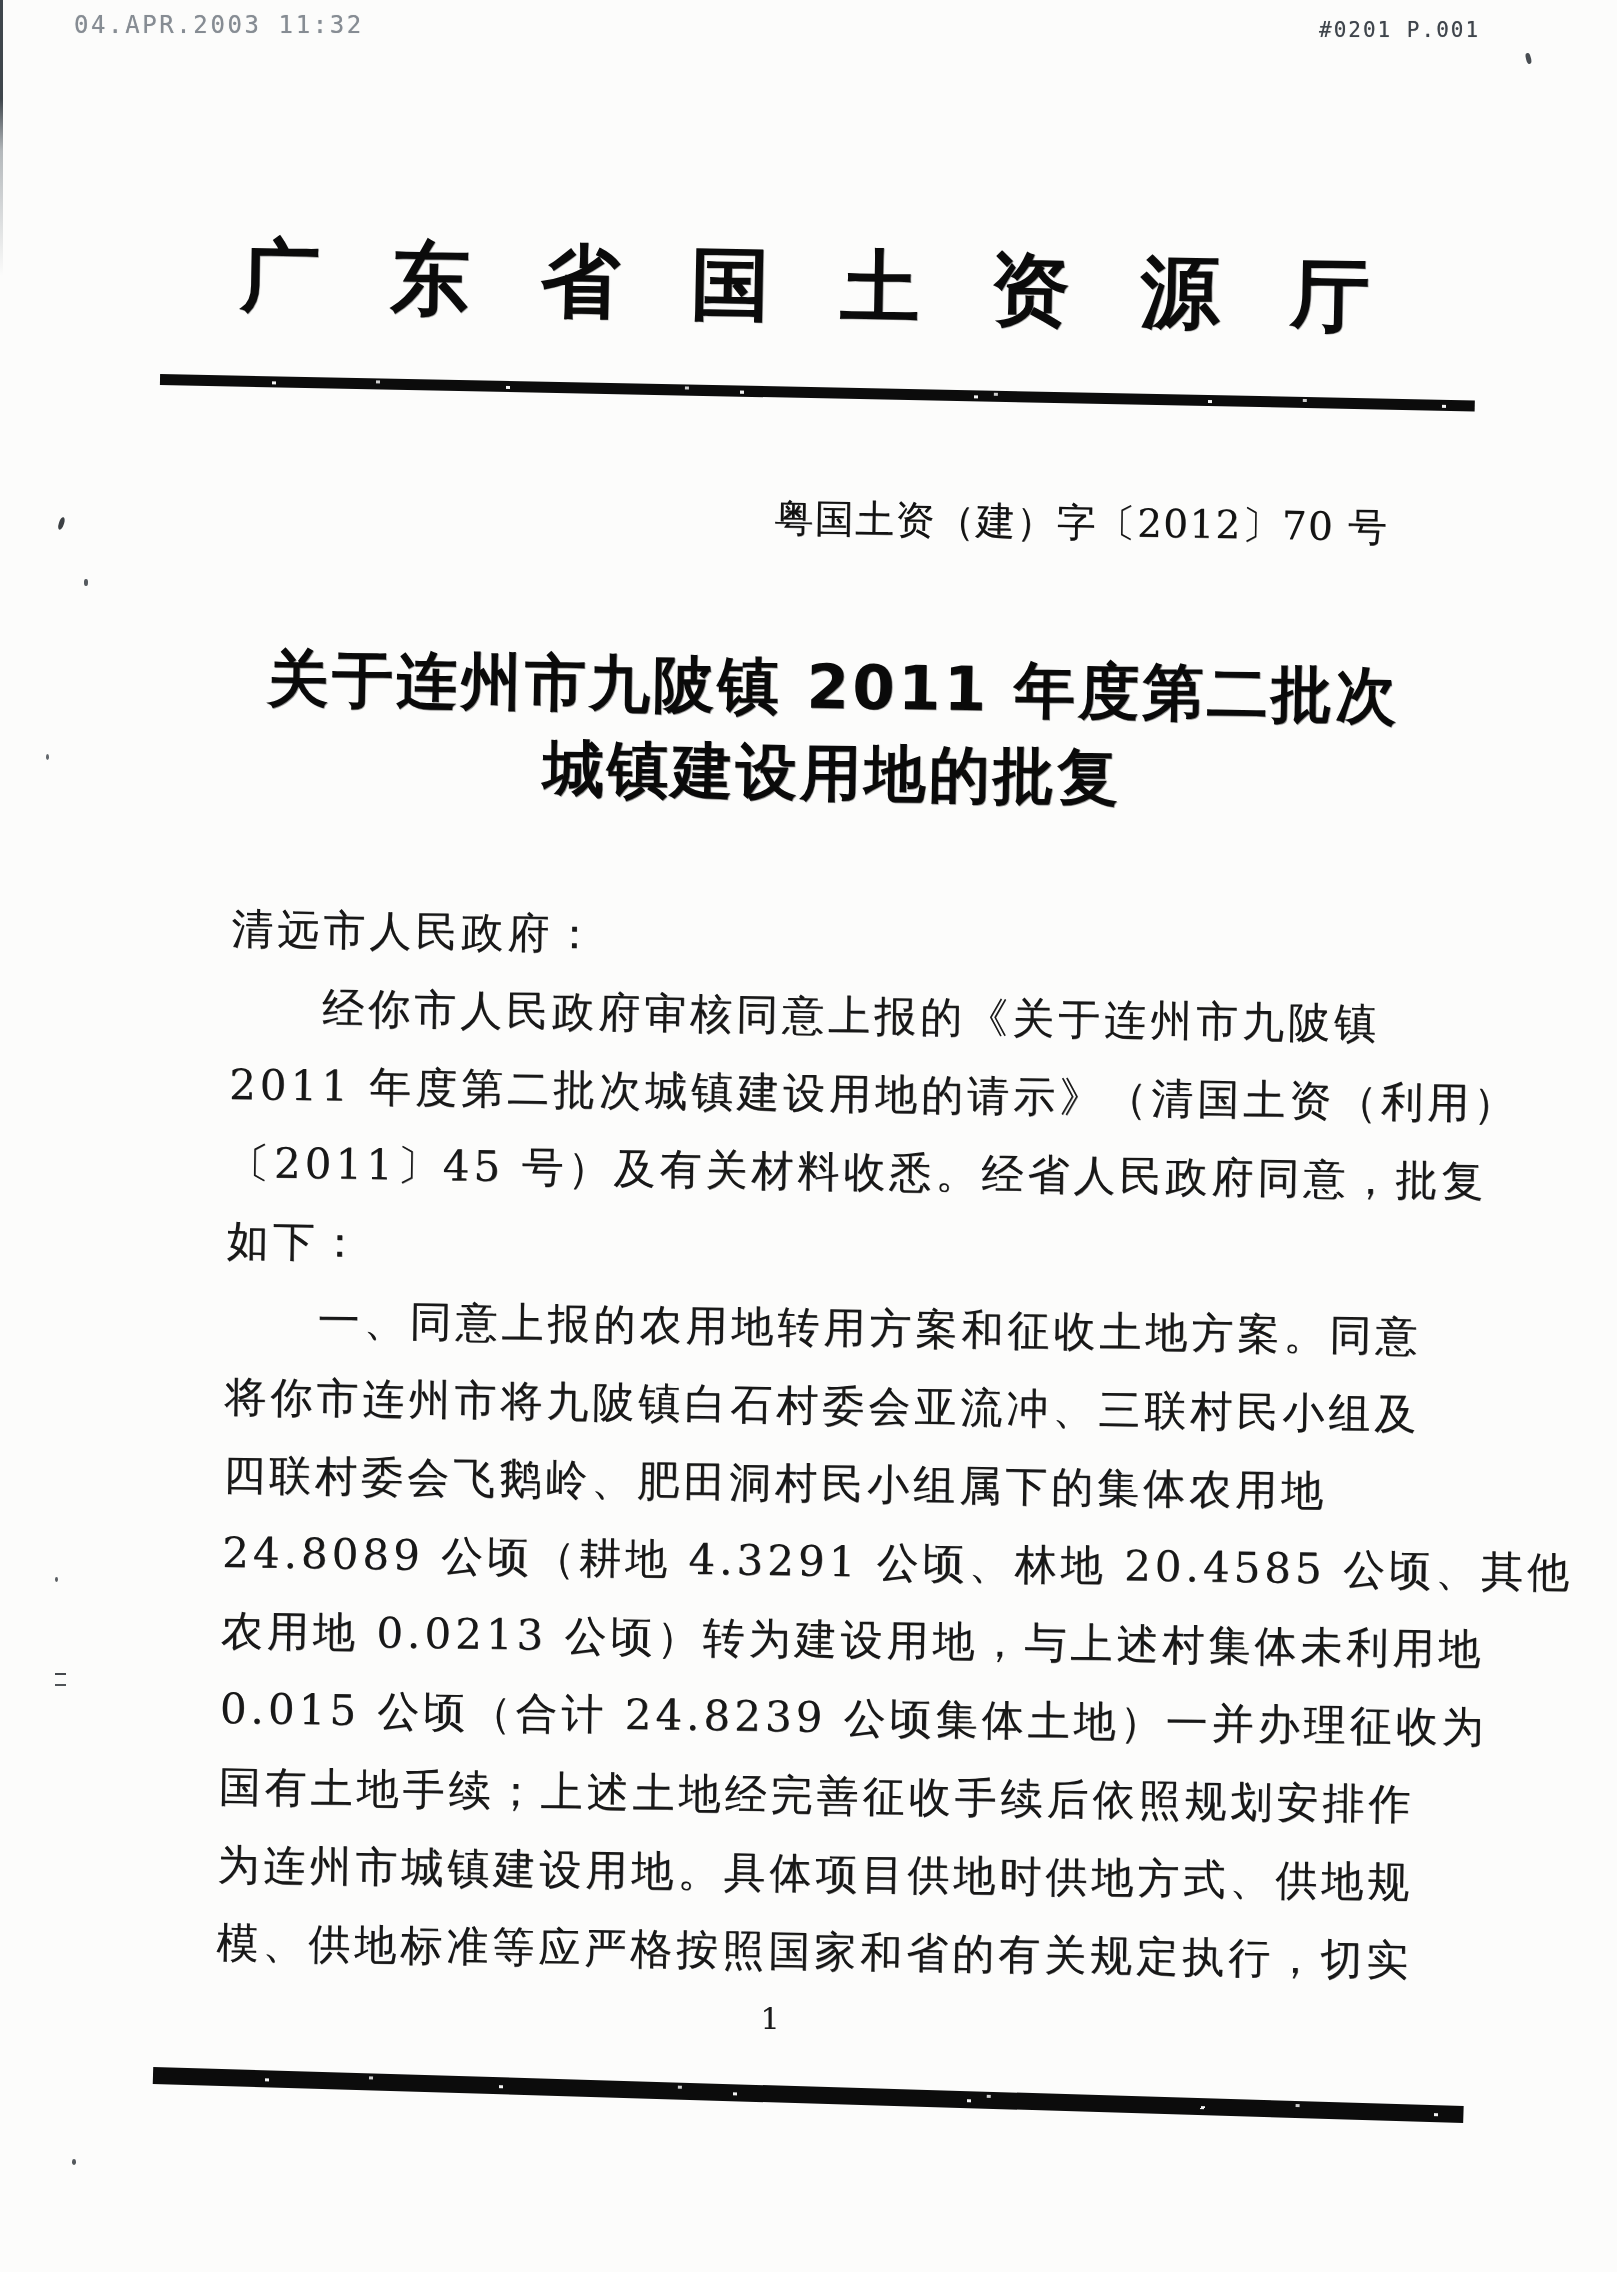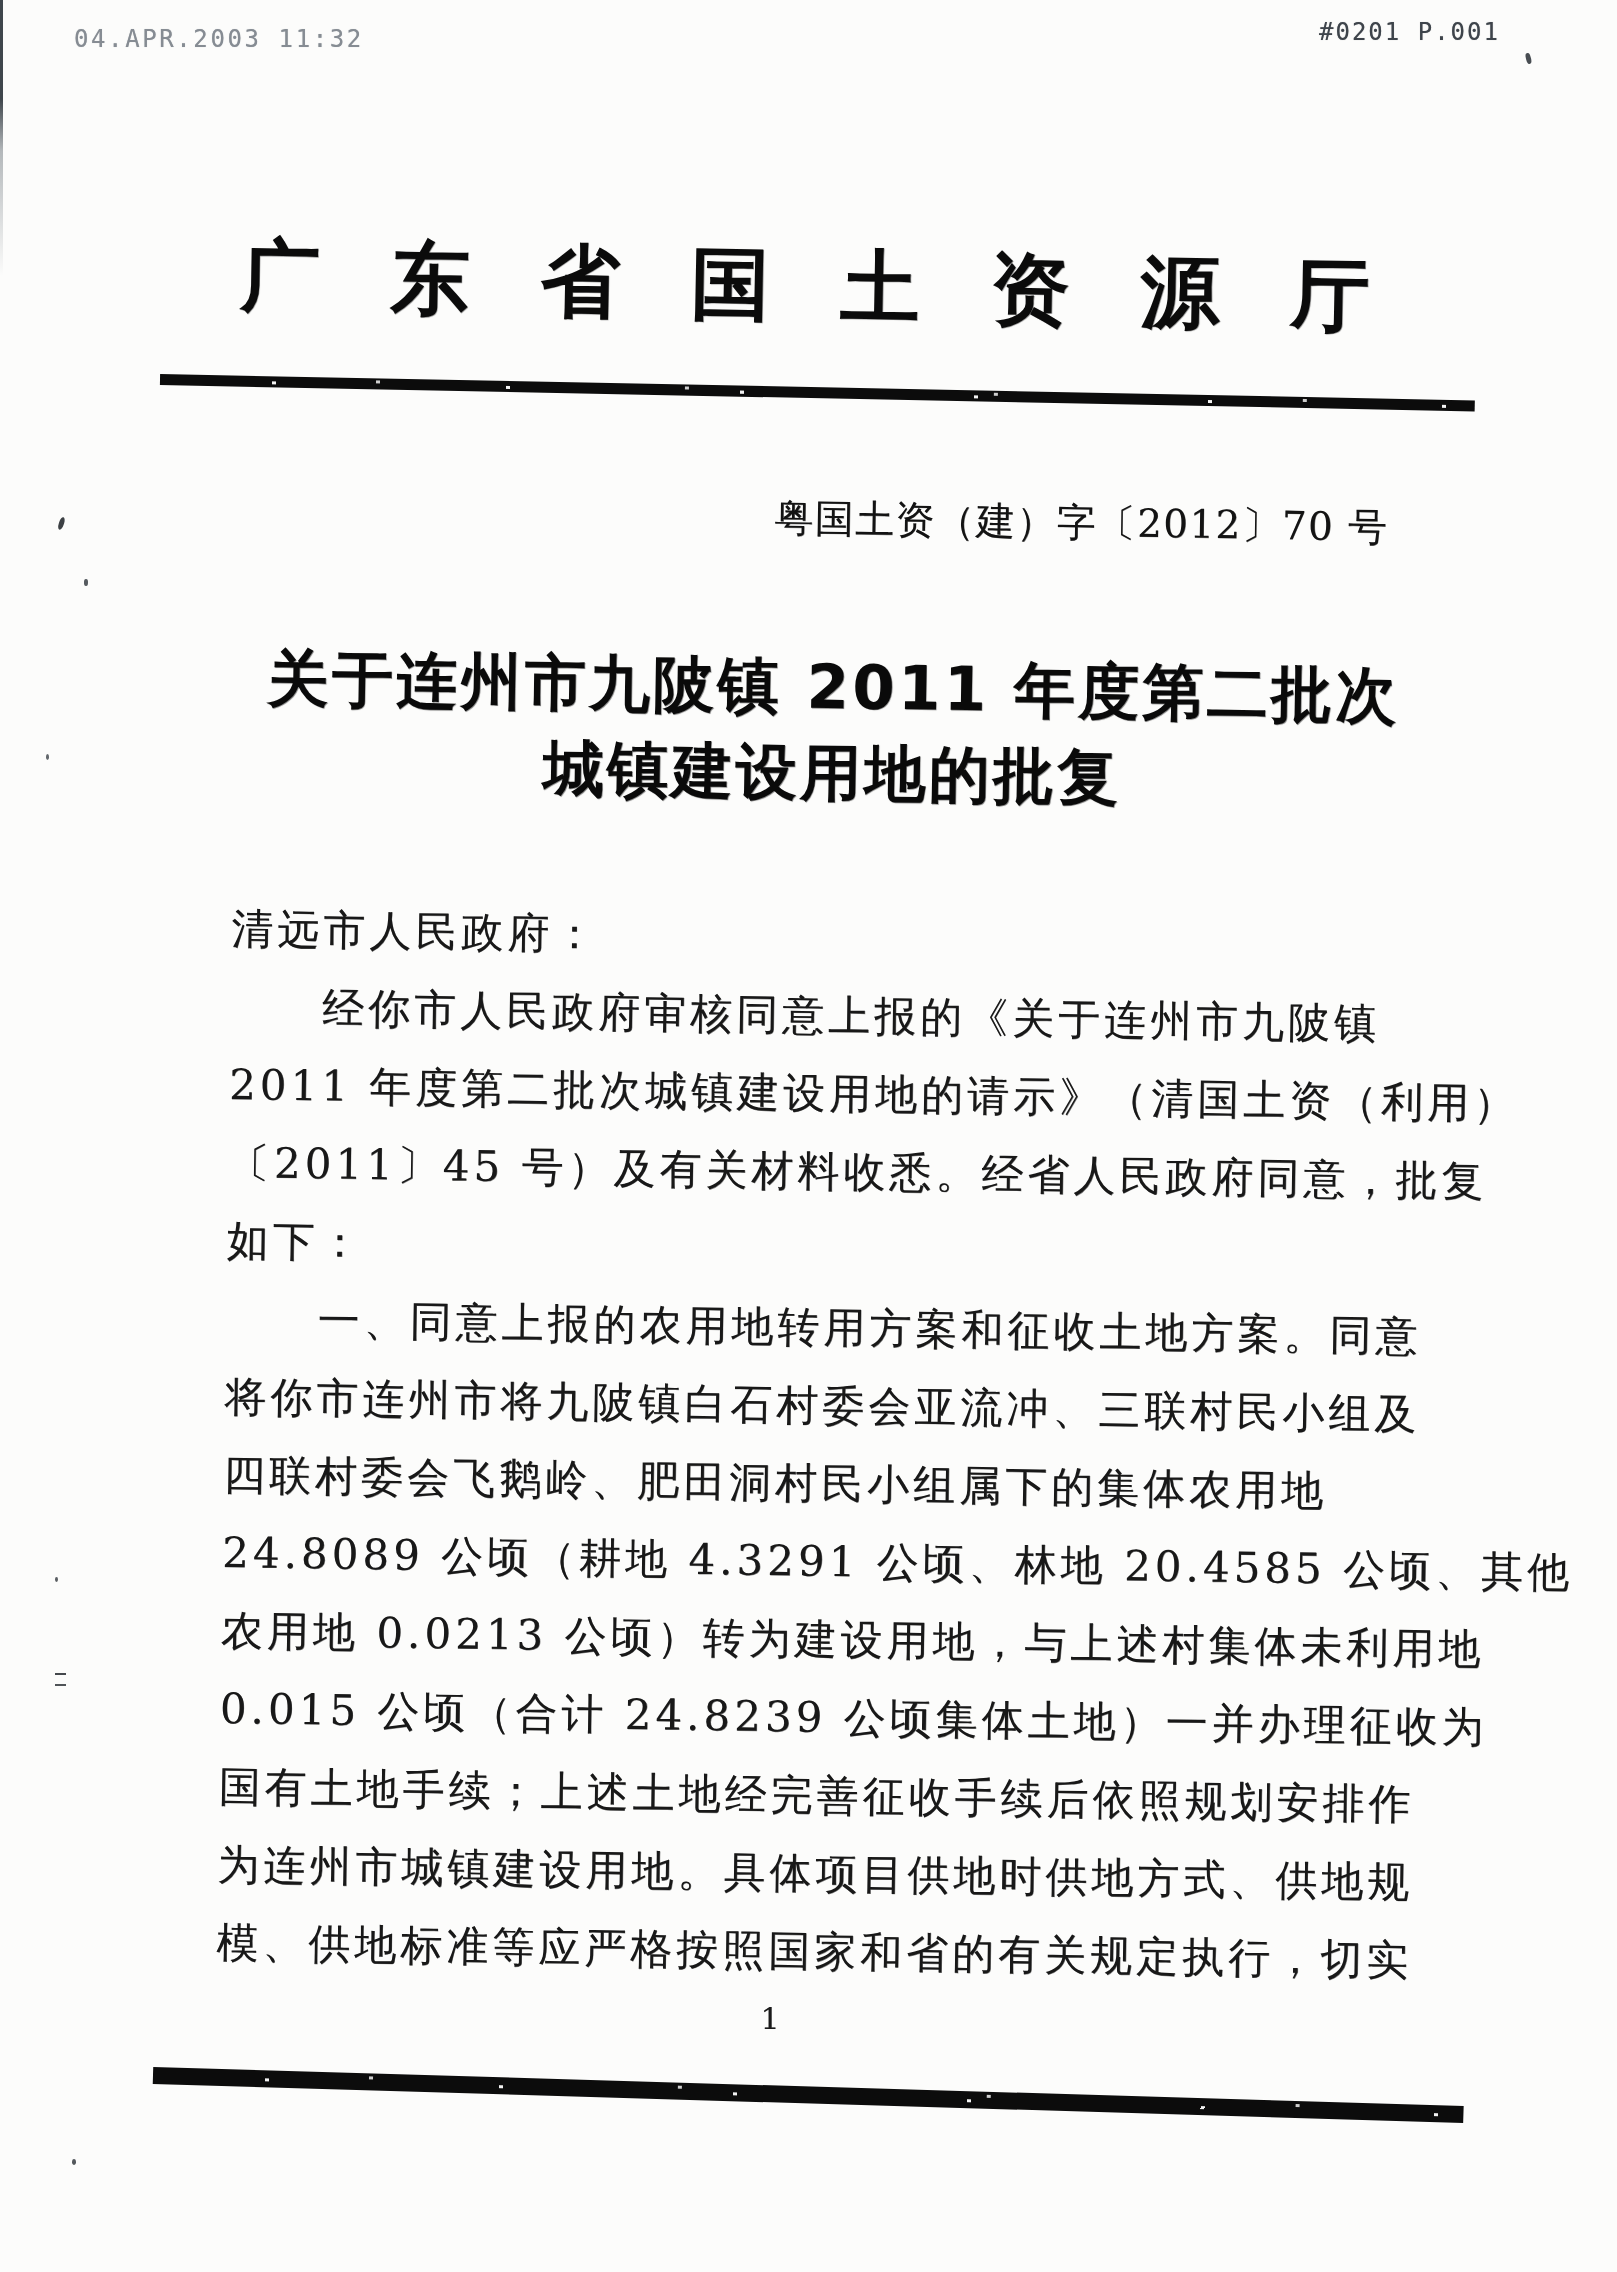--- a/index.html
+++ b/index.html
@@ -7,30 +7,30 @@
     width:1617px;height:2273px;
     background:#f6f6f4;
     font-family:"DejaVu Serif", serif;
   }
   .page{
     position:relative;width:1617px;height:2273px;overflow:hidden;
     background:#fcfcfb;color:#141414;
   }
   
   .fax-date{
-    position:absolute;left:74px;top:25px;
+    position:absolute;left:74px;top:11px;
     font-family:"DejaVu Sans Mono", monospace;
     font-size:24px;letter-spacing:2.6px;color:#868c93;
     text-shadow:0 0 0.7px rgba(120,126,133,.6);
     white-space:nowrap;
   }
   .fax-id{
     position:absolute;left:1319px;top:18.4px;
     font-family:"DejaVu Sans Mono", monospace;
-    font-size:24px;letter-spacing:2px;color:#3e444b;
+    font-size:21px;letter-spacing:2px;color:#3e444b;
     text-shadow:0 0 0.7px rgba(40,45,50,.5);
     white-space:nowrap;
   }
   
   .edge-strip{
     position:absolute;left:0;top:0;width:3.3px;height:276px;
     background:linear-gradient(#3f464c 0 99px, rgba(120,128,134,.55) 151px, rgba(160,166,171,0) 276px);
   }
   
   .org-title{

